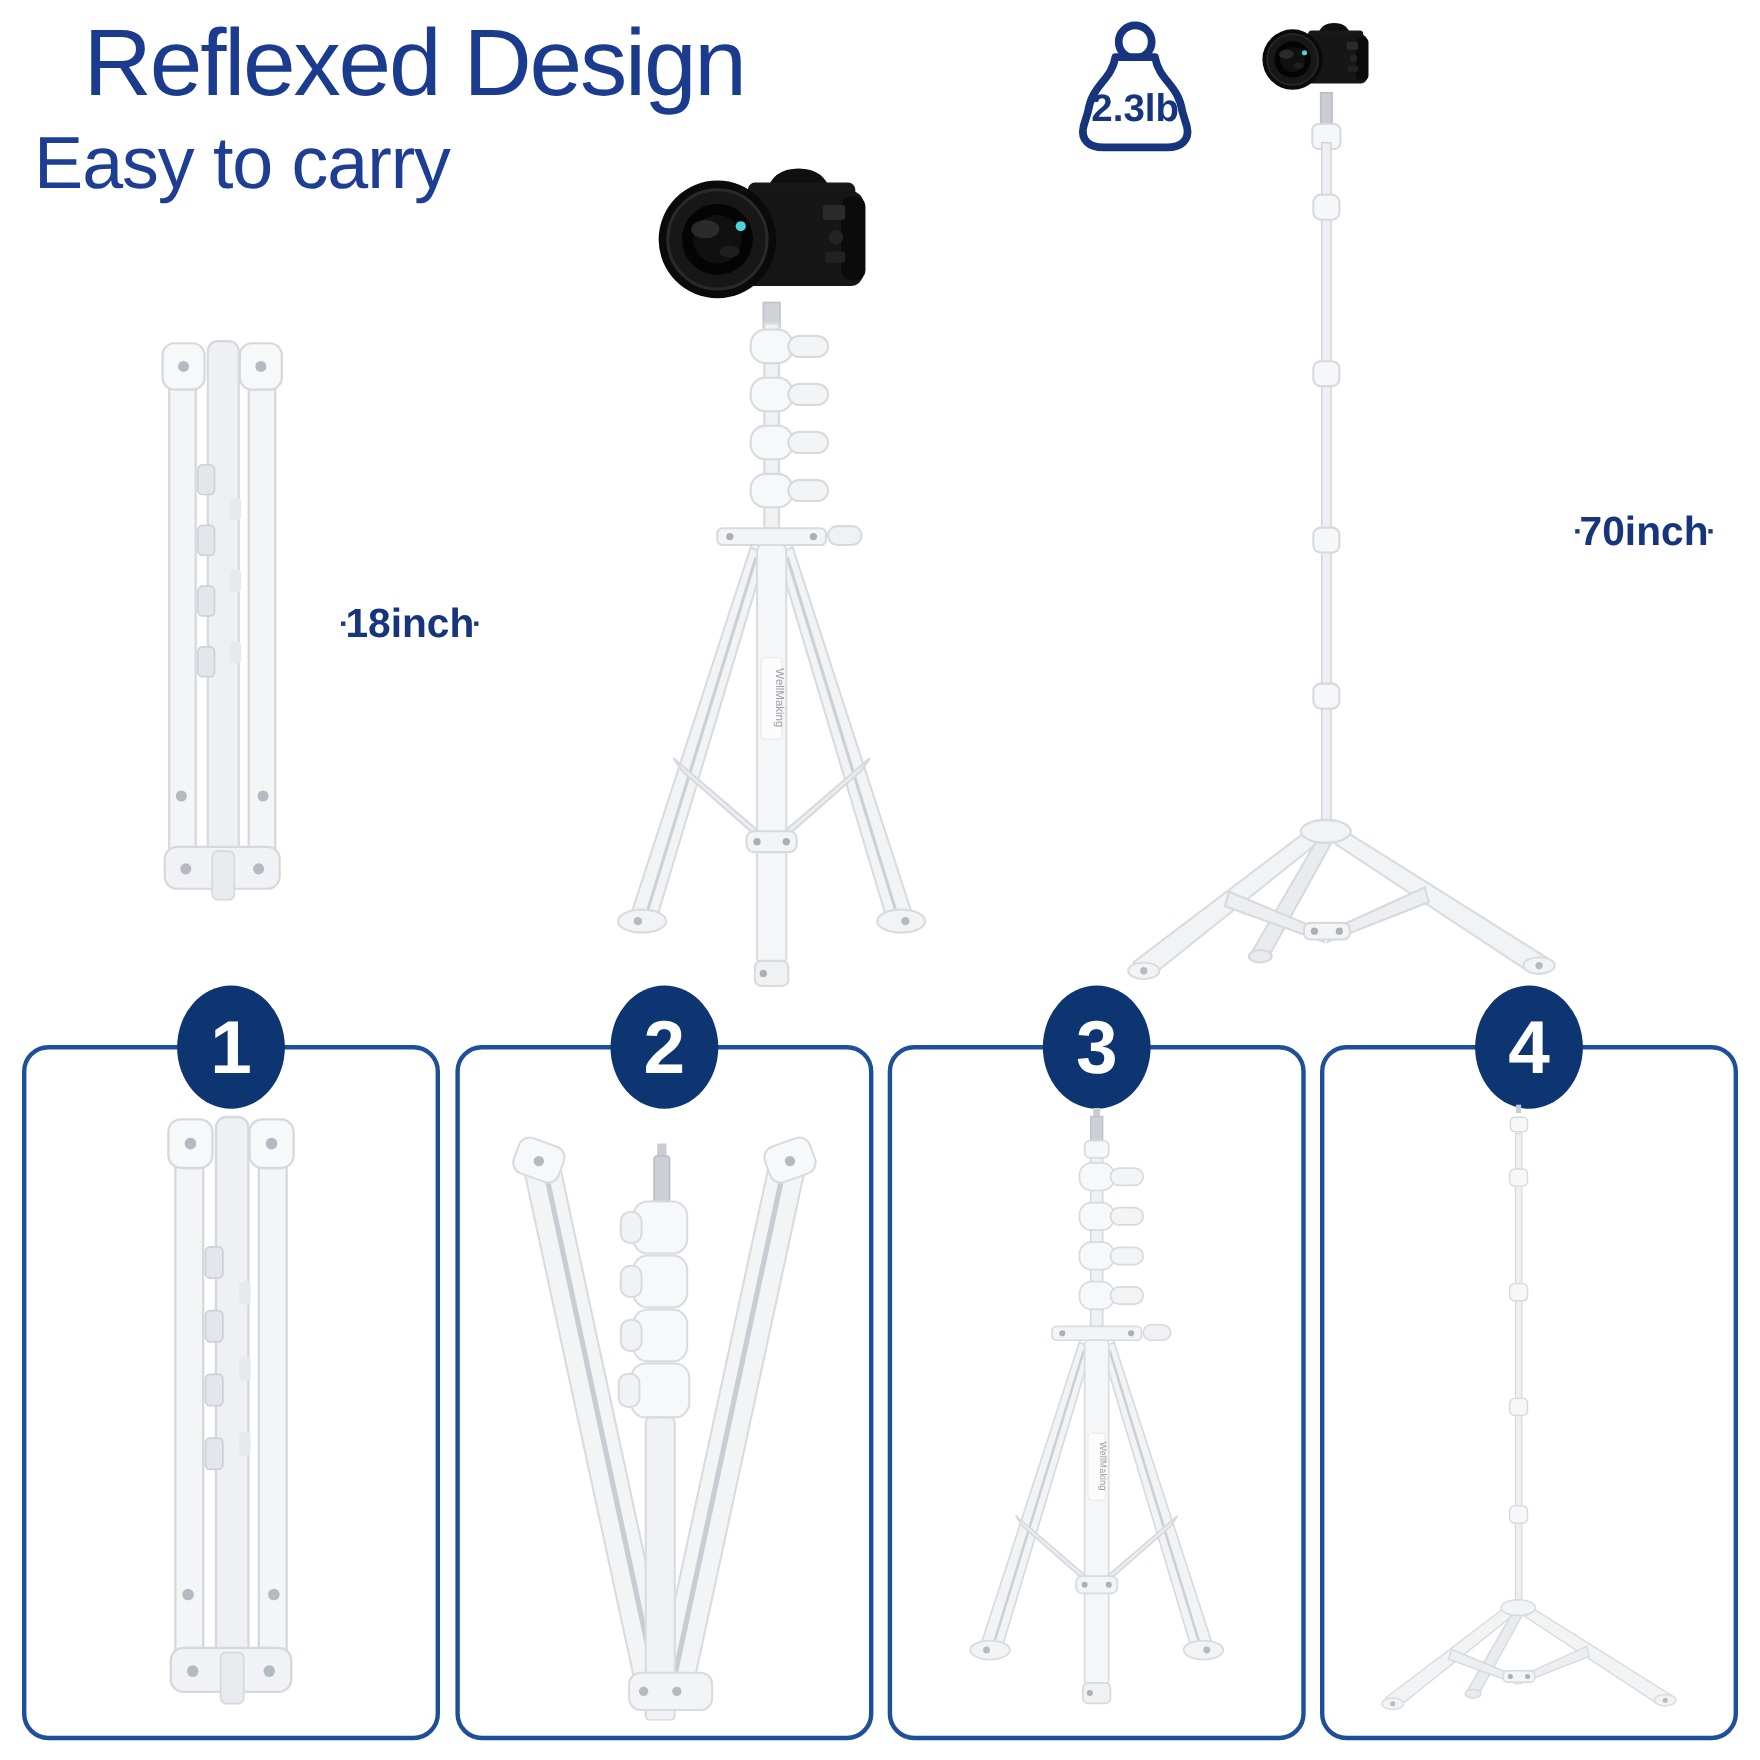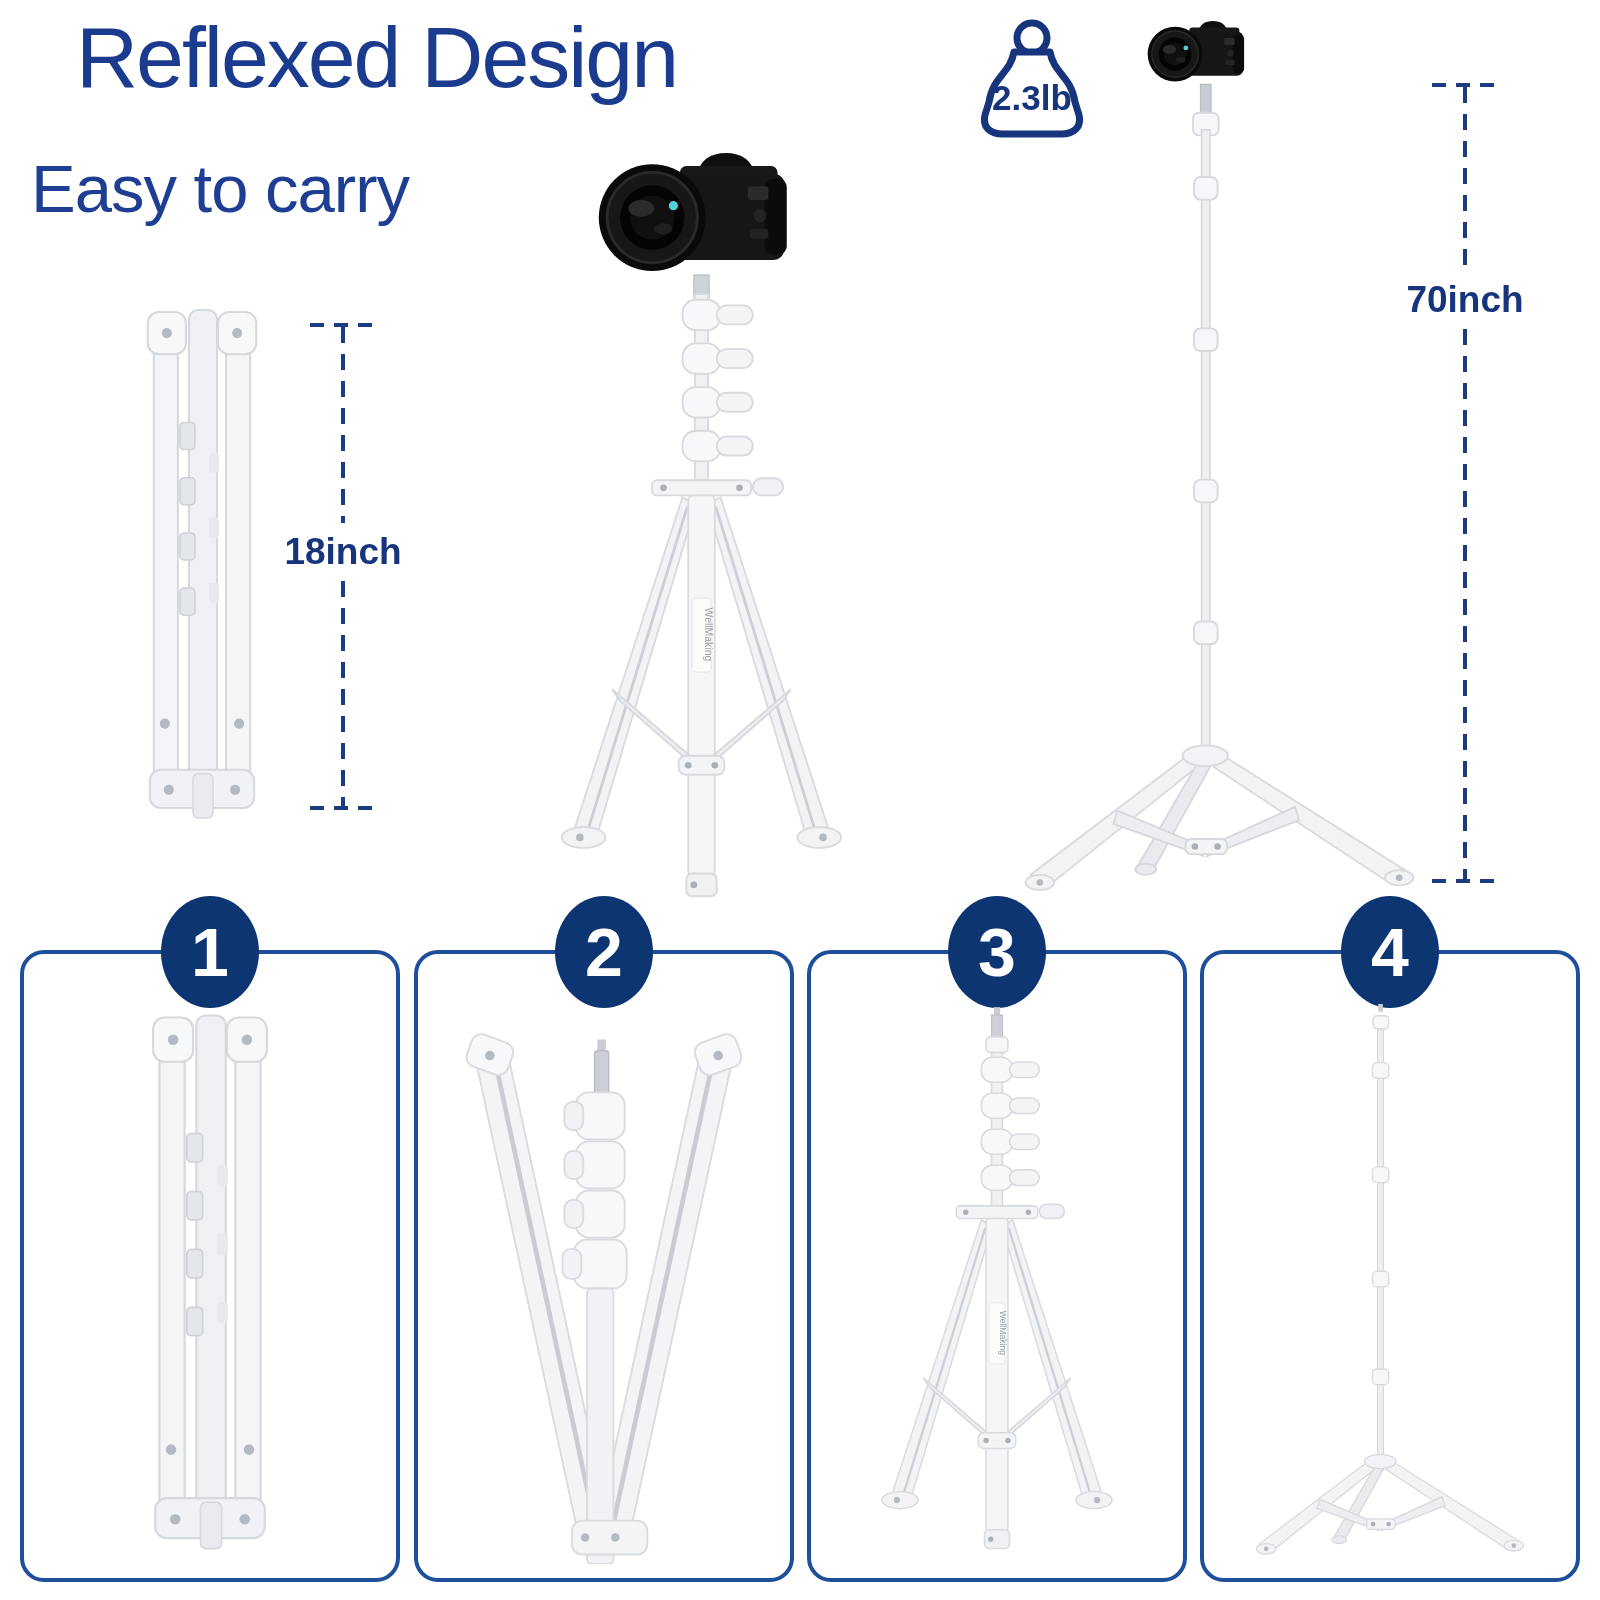--- a/index.html
+++ b/index.html
@@ -9,25 +9,25 @@
   }
   
   .title-line1{
     position:absolute;left:28px;top:10px;
     font-size:86px;font-weight:normal;letter-spacing:-2px;
     color:#1b3b8f;line-height:1.1;white-space:nowrap;margin-left:48px;
   }
   .title-line2{
     position:absolute;left:31px;top:112px;
     font-size:67px;font-weight:normal;letter-spacing:-1px;
-    color:#1d3e92;line-height:1.1;white-space:nowrap;margin-top:40px;
+    color:#1d3e92;line-height:1.1;white-space:nowrap;
   }
   
   .measure{
-    position:absolute;display:flex;flex-direction:column;align-items:center;width:66px;
+    position:absolute;display:flex;flex-direction:row;align-items:center;width:66px;
   }
   .measure .cap{
     width:66px;height:4px;flex:0 0 4px;
     background:repeating-linear-gradient(to right,#1c3c7f 0 14px,transparent 14px 24px);
   }
   .measure .seg{
     width:4px;
     background:repeating-linear-gradient(to bottom,#1c3c7f 0 16px,transparent 16px 27px);
   }
   .measure .measure-label{

